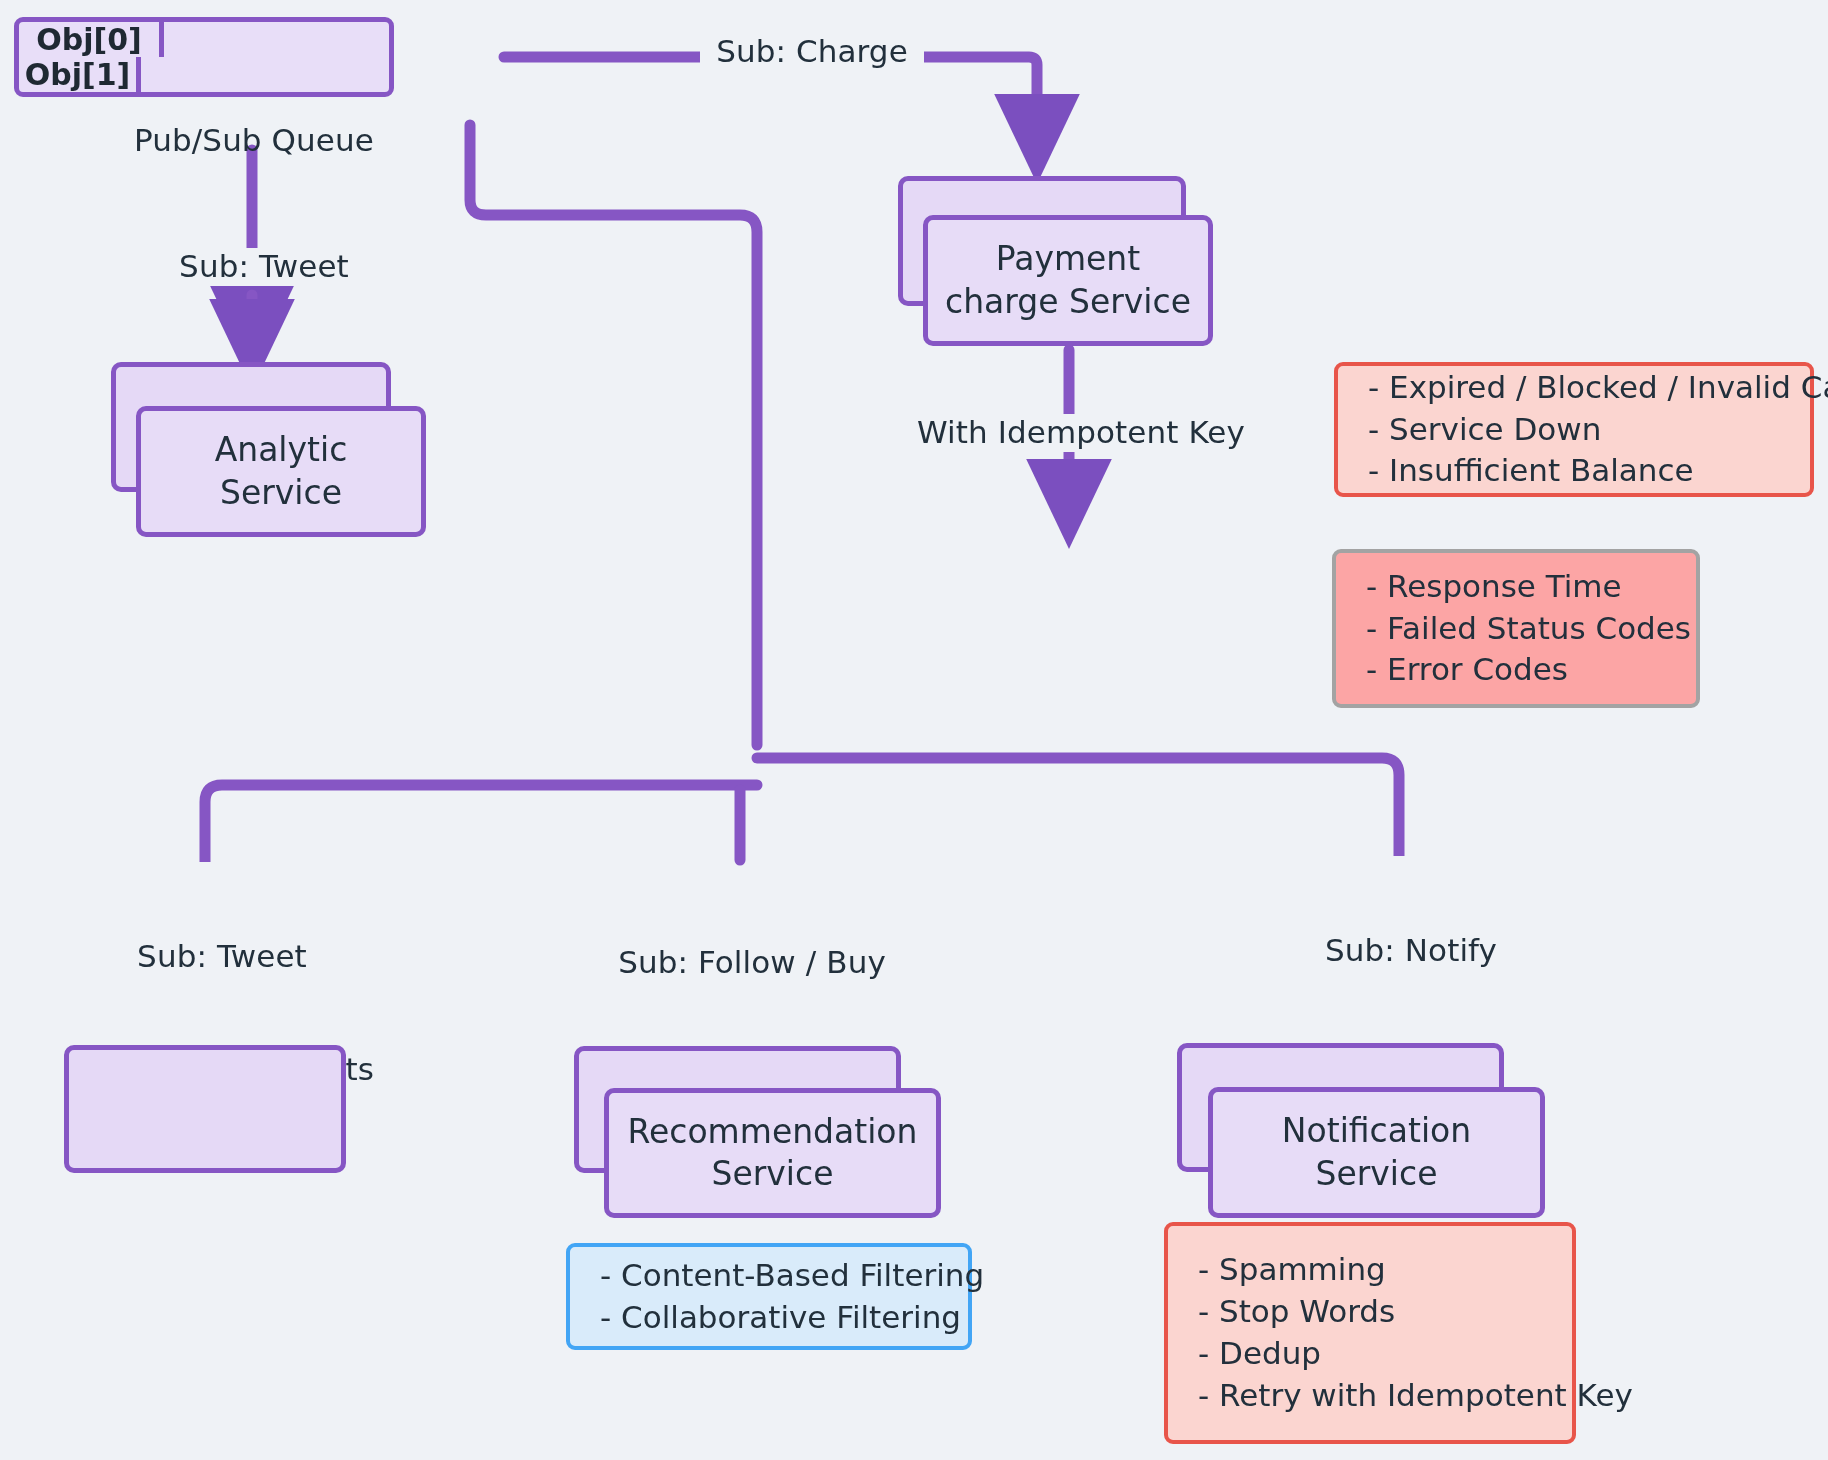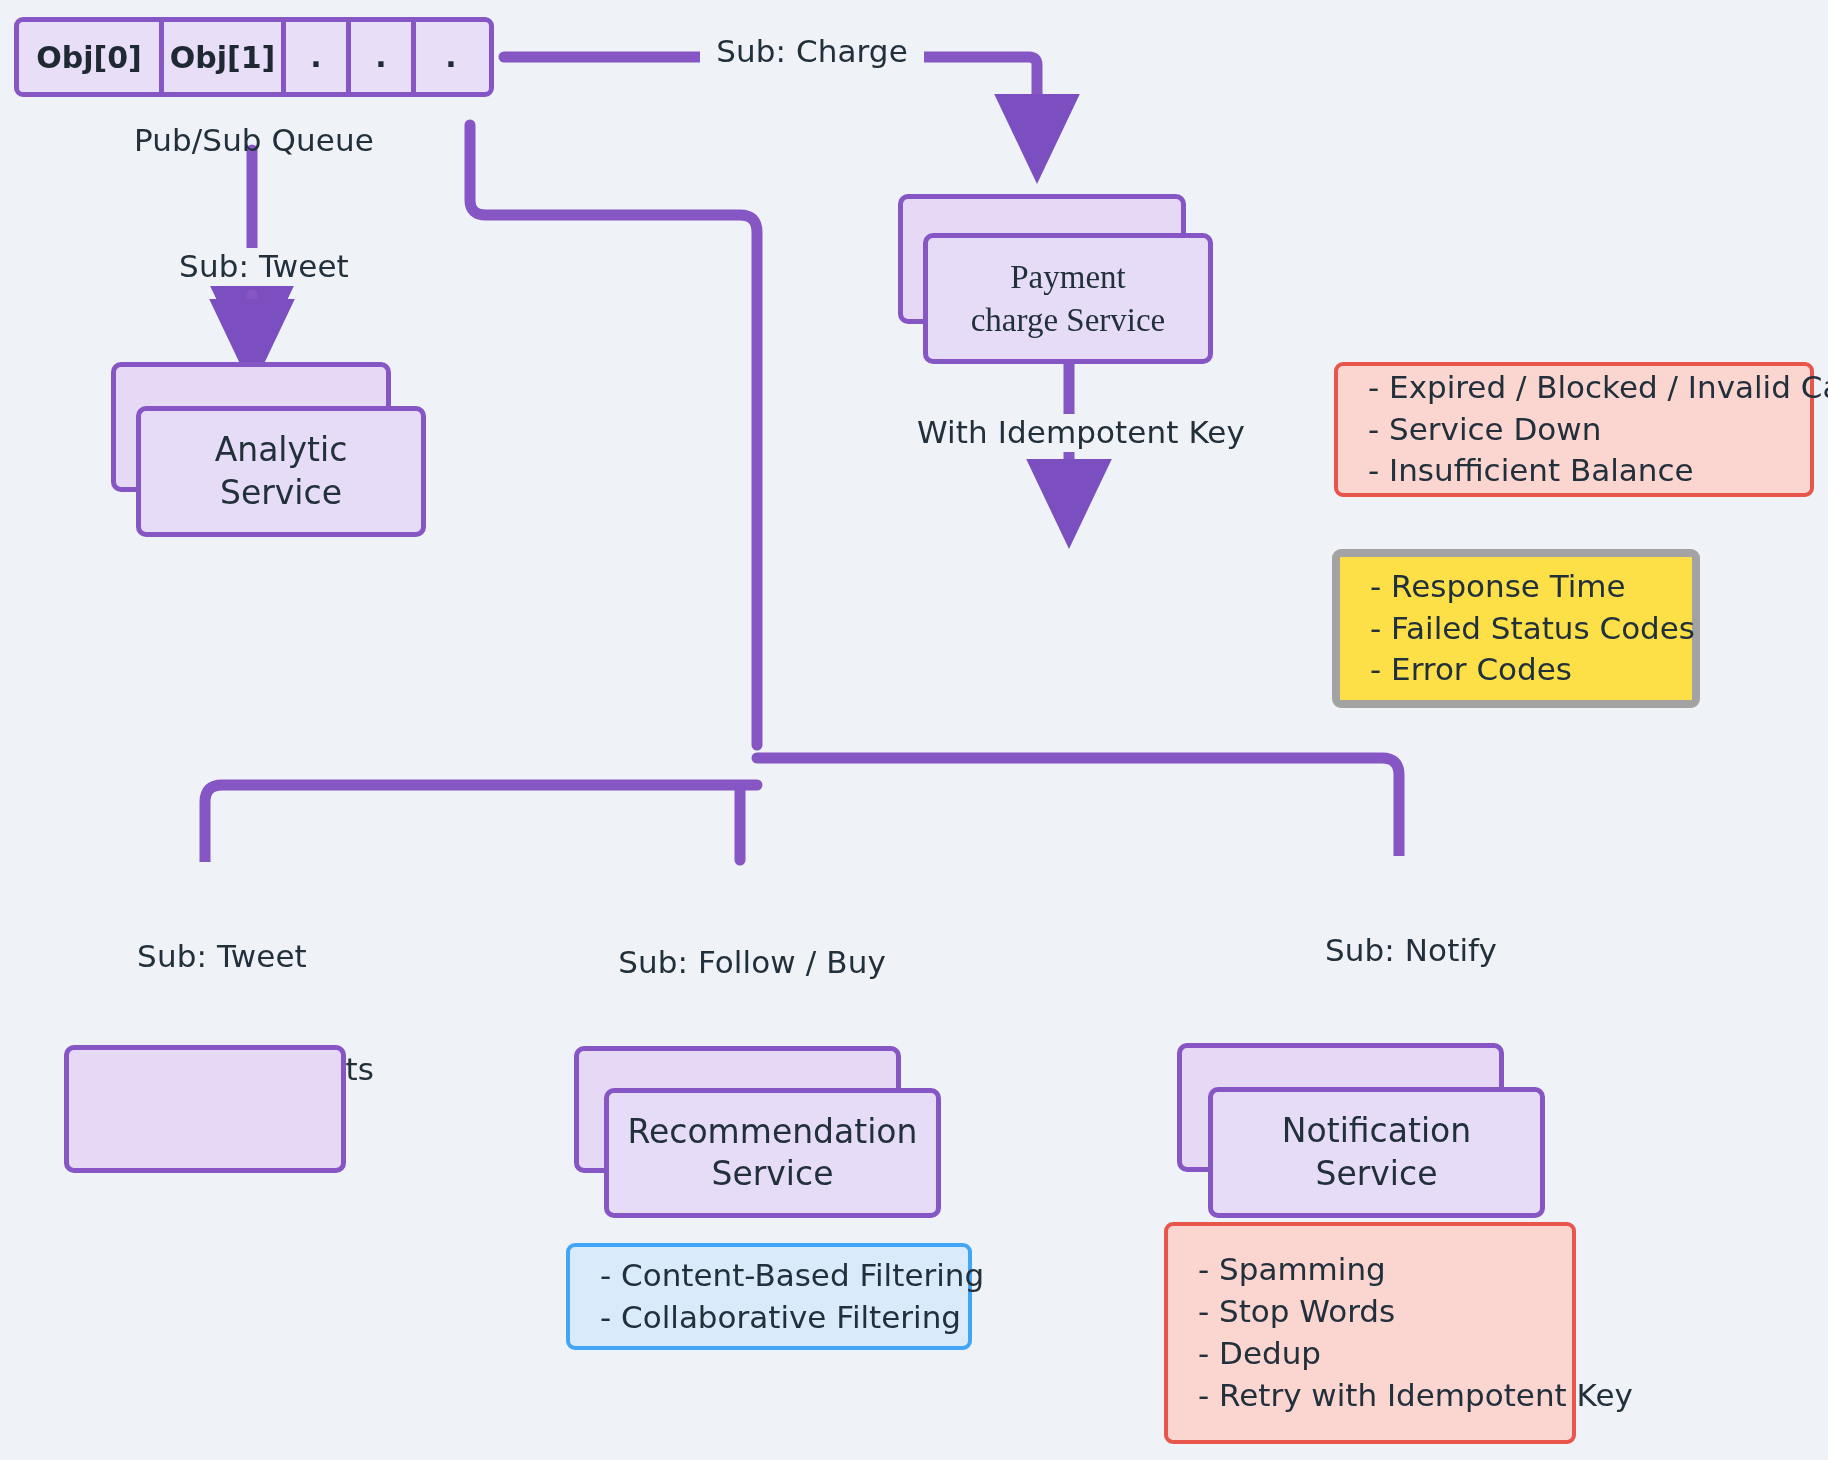--- a/index.html
+++ b/index.html
@@ -120,21 +120,21 @@
     display: flex;
     flex-direction: column;
     justify-content: center;
     padding: 6px 30px;
     color: #22303c;
     font-size: 31px;
     line-height: 1.35;
   }
   .note .note-line { white-space: pre; }
   .note.red    { border: 4px solid #e8554a; background: #fbd5d0; }
-  .note.yellow { border: 8px solid #a3a3a3; background: #fde047; }
+  .note.yellow { border: 4px solid #a3a3a3; background: #fca5a5; }
   .note.blue   { border: 4px solid #42a5f5; background: #d9ebfa; }
 </style>
 </head>
 <body>
 
 <div id="canvas">
 
   <svg id="wires" viewBox="0 0 1828 1460" xmlns="http://www.w3.org/2000/svg">
     <defs>
       <marker id="ah" markerWidth="9" markerHeight="9" refX="4.2" refY="4.5" orient="auto" markerUnits="strokeWidth">
@@ -161,21 +161,21 @@
       <path d="M 205 966 L 205 1040" marker-end="url(#ah)"></path>
 
       <path d="M 740 970 L 740 1010" marker-end="url(#ah)"></path>
 
       <path d="M 1399 960 L 1399 1030" marker-end="url(#ah)"></path>
 
       <path d="M 252 295 L 252 345" marker-end="url(#ah)"></path>
     </g>
   </svg>
 
-  <div class="queue" style="left:14px; top:17px; width:480px; height:80px;">
+  <div class="queue" style="left:14px; top:17px; width:380px; height:80px;flex-direction:column;">
     <div class="queue-cell" style="width:145px;">
         <span>Obj[0]</span>
       </div>
     <div class="queue-cell" style="width:122px;">
         <span>Obj[1]</span>
       </div>
     <div class="queue-cell dot" style="width:65px;">
         <span>.</span>
       </div>
     <div class="queue-cell dot" style="width:65px;">
@@ -212,21 +212,21 @@
   <div class="stack" style="left:111px; top:362px; width:320px; height:175px;padding-left:9px;">
     <div class="card-back" style="width:280px; height:130px;"></div>
     <div class="card-front" style="left:25px; top:44px; width:290px; height:131px;">
       <div>
         <div>Analytic</div>
         <div>Service</div>
       </div>
     </div>
   </div>
 
-  <div class="stack" style="left:898px; top:194px; width:330px; height:170px;font-family:Liberation Serif, serif;">
+  <div class="stack" style="left:898px; top:176px; width:330px; height:170px;">
     <div class="card-back" style="width:288px; height:130px;"></div>
     <div class="card-front" style="left:25px; top:39px; width:290px; height:131px;">
       <div>
         <div>Payment</div>
         <div>charge Service</div>
       </div>
     </div>
   </div>
 
 

